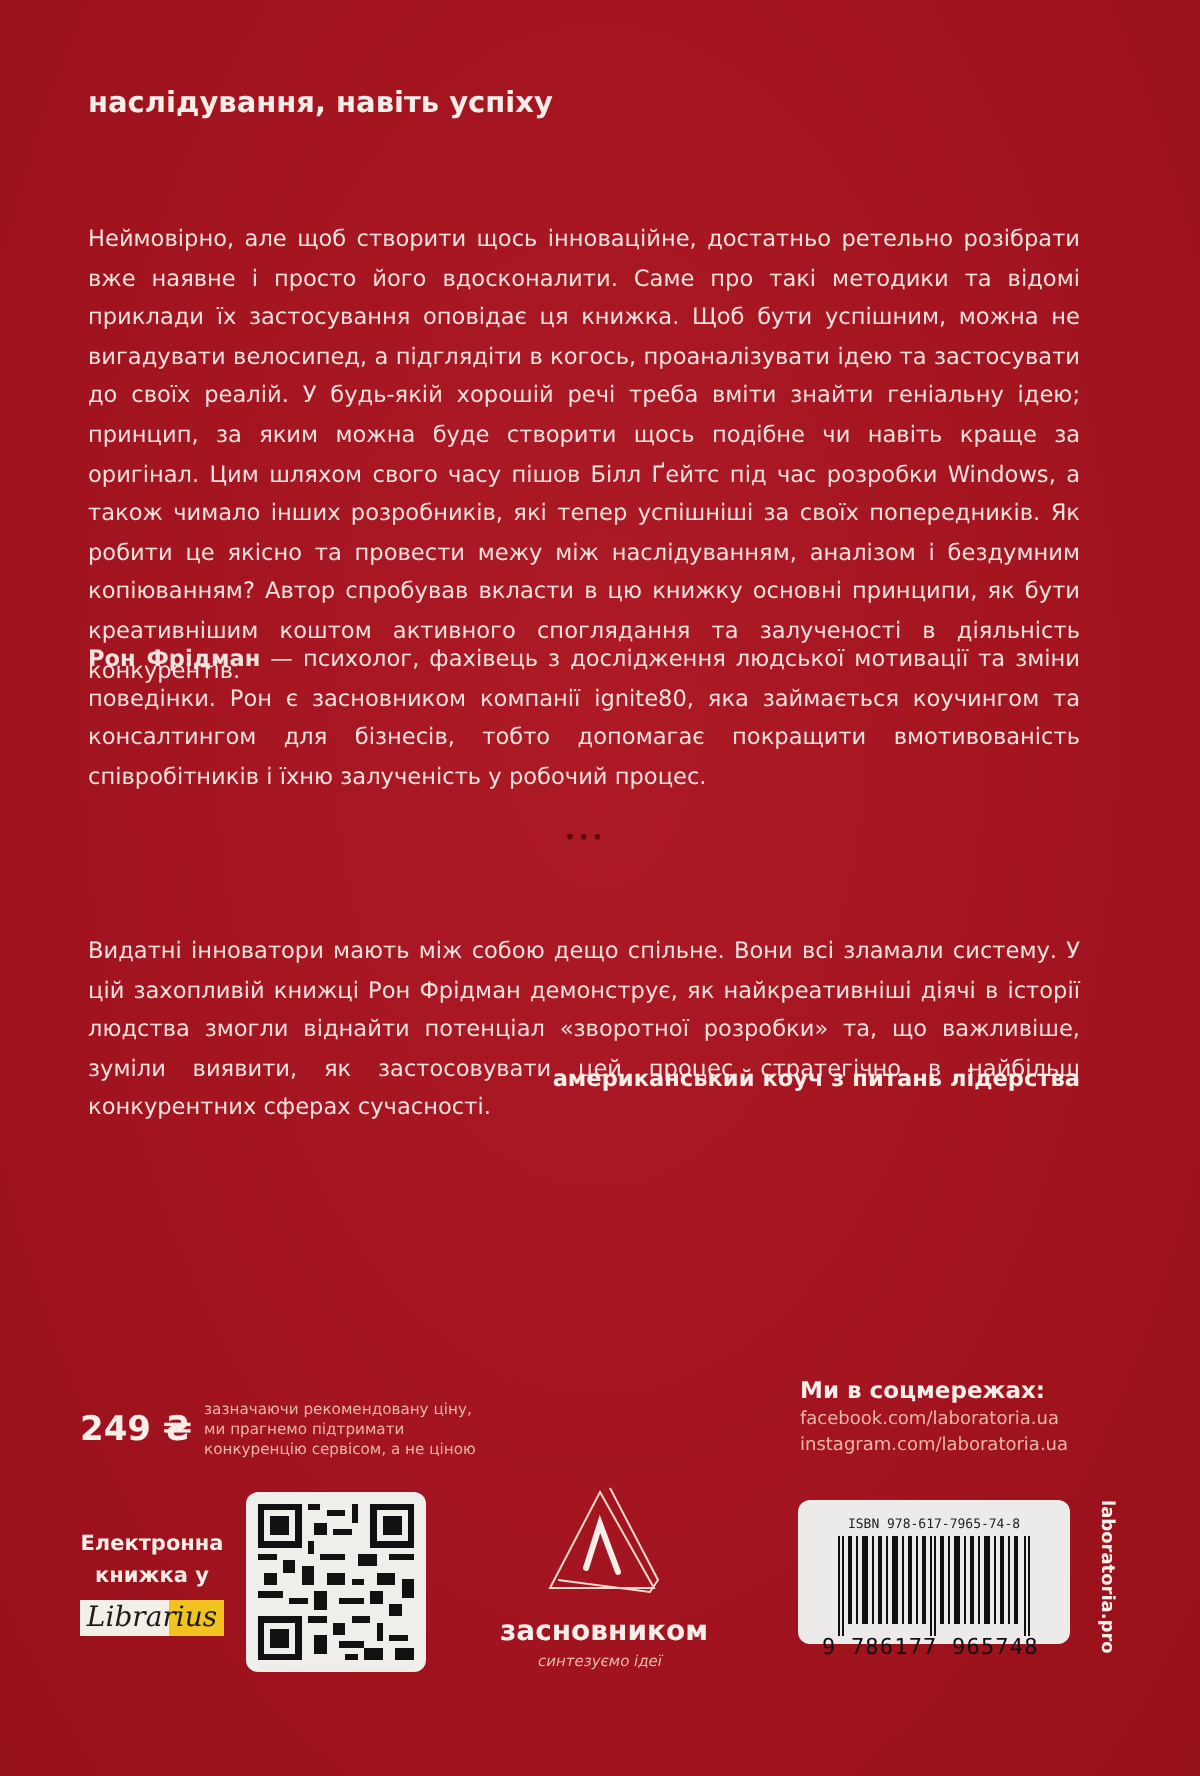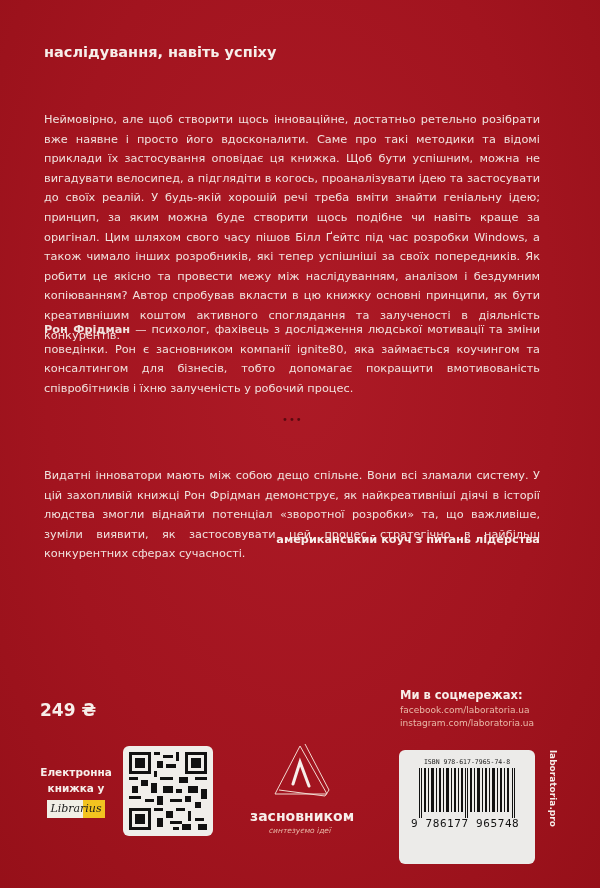--- a/index.html
+++ b/index.html
@@ -36,36 +36,36 @@
   .price { font-weight: bold; font-size: 17px; color: #f7eeea; margin-right: 6px; }
   .price-note { font-size: 7.6px; line-height: 10px; color: #e9b9a8; }
   .ebook {
     position: absolute; left: 40px; top: 764px; width: 72px; text-align: center;
     font-weight: bold; font-size: 10.5px; line-height: 16px; color: #f7eeea;
   }
   .librarius {
     display: inline-block; margin-top: 4px;
     background: linear-gradient(90deg, #f1efe6 0%, #f1efe6 62%, #f2c320 62%, #f2c320 100%);
     color: #1b1b1b; font-family: "DejaVu Serif", serif; font-style: italic;
-    font-size: 11px; padding: 1px 3px; font-weight: normal;
+    font-size: 14px; padding: 1px 3px; font-weight: normal;
   }
   .qr {
     position: absolute; left: 123px; top: 746px; width: 90px; height: 90px;
     background: #f0eeea; border-radius: 6px; padding: 6px; box-sizing: border-box;
   }
   .qr svg { width: 100%; height: 100%; display: block; }
   .logo { position: absolute; left: 250px; top: 742px; width: 100px; text-align: center; }
   .logo svg { width: 62px; height: 60px; display: block; margin: 0 auto; }
   .logo-name { font-weight: bold; font-size: 14px; color: #f7eeea; margin-top: 6px; }
   .logo-tag { font-size: 7.5px; color: #e9b9a8; margin-top: 2px; font-style: italic; }
   .social { position: absolute; left: 400px; top: 688px; }
   .social-title { font-weight: bold; font-size: 11.5px; color: #f7eeea; margin-bottom: 2px; }
   .social-link { font-size: 9px; line-height: 13px; color: #e9b9a8; }
   .isbn-box {
-    position: absolute; left: 399px; top: 750px; width: 136px; height: 114px;
+    position: absolute; left: 399px; top: 750px; width: 136px; height: 72px;
     background: #ecebe9; border-radius: 6px;
   }
   .isbn-text {
     position: absolute; left: 0; width: 100%; top: 8px; text-align: center;
     font-family: "DejaVu Sans Mono", monospace; font-size: 6.5px; color: #222;
   }
   .barcode { position: absolute; left: 20px; top: 18px; width: 98px; height: 50px; }
   .isbn-digits {
     position: absolute; left: 12px; top: 67px; font-family: "DejaVu Sans Mono", monospace;
     font-size: 11px; color: #111; letter-spacing: 0.6px;
@@ -94,20 +94,25 @@
 
 <div class="ellipsis">•••</div>
 
 <div class="para p3">Видатні інноватори мають між собою дещо спільне. Вони всі зламали систему. У цій захопливій книжці Рон Фрідман демонструє, як найкреативніші діячі в історії людства змогли віднайти потенціал «зворотної розробки» та, що важливіше, зуміли виявити, як застосовувати цей процес стратегічно в найбільш конкурентних сферах сучасності.</div>
 <div class="quote-author">
   <div>американський коуч з питань лідерства</div>
 </div>
 
 <div class="price-block">
   <div class="price">249 ₴</div>
+  <div class="price-note">
+    <div>зазначаючи рекомендовану ціну,</div>
+    <div>ми прагнемо підтримати</div>
+    <div>конкуренцію сервісом, а не ціною</div>
+  </div>
 </div>
 
 <div class="ebook">
   <div>Електронна</div>
   <div>книжка у</div>
   <span class="librarius">Librarius</span>
 </div>
 
 <div class="qr">
   <svg viewBox="0 0 25 25" shape-rendering="crispEdges">

